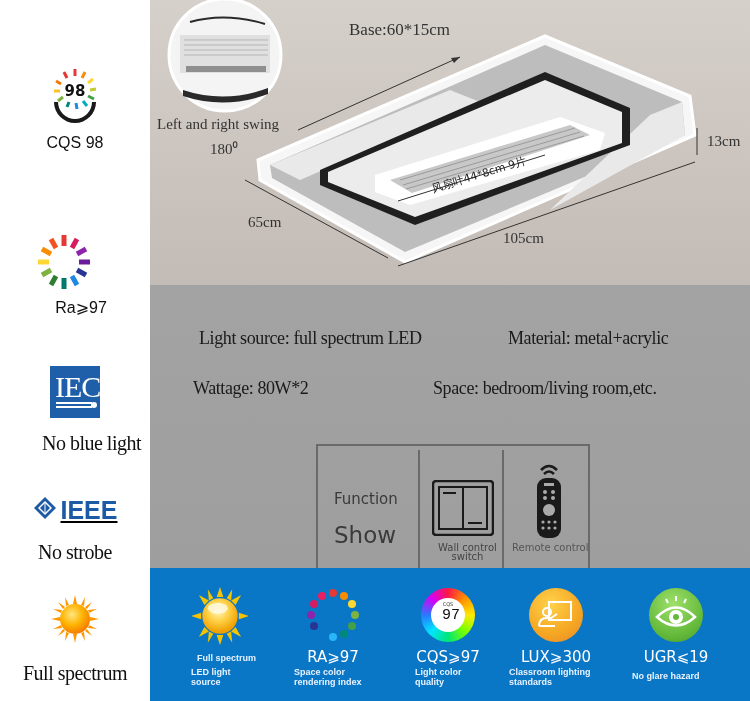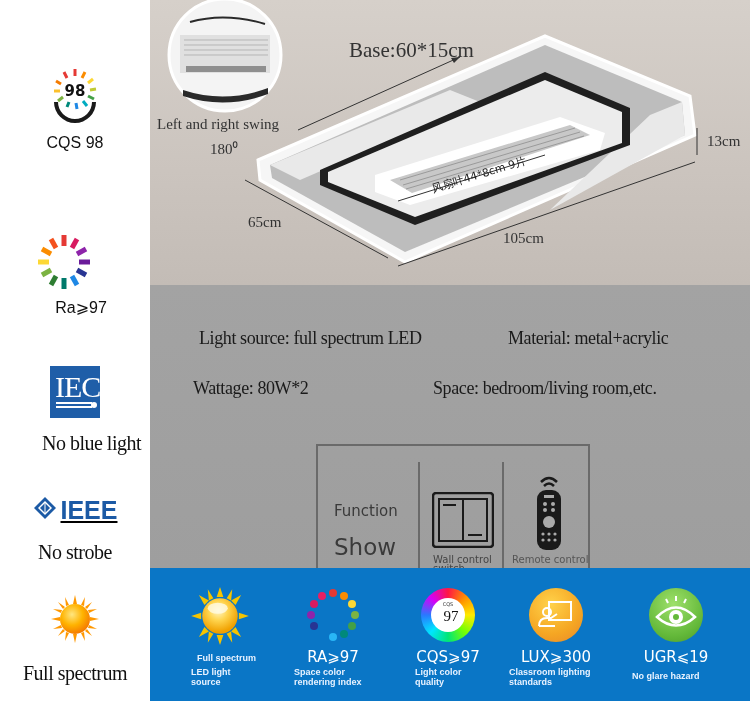--- a/index.html
+++ b/index.html
@@ -19,21 +19,21 @@
     background: linear-gradient(180deg, #a3a3a3 0%, #9e9e9e 100%); }
   .feature-bar { position: absolute; left: 150px; top: 568px; width: 600px; height: 133px; background: #0a76c6; }
 
   .dim-text { position: absolute; font-family: "Liberation Serif", serif; color: #333; font-size: 15px; }
 
   .spec-text { position: absolute; font-family: "Liberation Serif", serif; font-size: 18px; color: #1a1a1a; letter-spacing: -0.4px; }
 
   
   .func-box { position: absolute; left: 316px; top: 444px; width: 274px; height: 124px;
     border: 2px solid #6a6a6a; border-bottom: none; }
-  .func-cell { position: absolute; top: 16px; height: 124px; border-right: 2px solid #6a6a6a; }
+  .func-cell { position: absolute; top: 4px; height: 124px; border-right: 2px solid #6a6a6a; text-align: center; }
   .func-title { position: absolute; font-family: "DejaVu Sans", sans-serif; color: #3a3a3a; }
   .func-small { position: absolute; font-family: "DejaVu Sans", sans-serif; font-size: 10px; color: #444; line-height: 9px; }
 
   .feat { position: absolute; top: 0; width: 110px; height: 133px; text-align: center; }
   .feat-icon { position: absolute; top: 20px; left: 50%; transform: translateX(-50%); width: 54px; height: 54px; }
   .feat-value { position: absolute; top: 80px; width: 100%; font-family: "DejaVu Sans", sans-serif; font-size: 15px; color: #ffffff; text-align: center; }
   .feat-desc { position: absolute; top: 96px; font-family: "Liberation Sans", sans-serif; font-size: 9px; font-weight: bold; color: #e8f2ff; text-align: left; line-height: 10px; }
 </style>
 </head>
 <body>
@@ -171,21 +171,21 @@
       <line x1="34" y1="40" x2="118" y2="40"></line>
         <line x1="34" y1="45" x2="118" y2="45"></line>
       <line x1="34" y1="50" x2="118" y2="50"></line>
         <line x1="34" y1="55" x2="118" y2="55"></line>
     </g>
     <rect x="36" y="66" width="80" height="6" fill="#8f8f8f"></rect>
     <path d="M33 90 Q75 104 118 88 L118 94 Q75 110 33 96 Z" fill="#2a2a2a"></path>
     <path d="M40 22 Q75 12 115 24" stroke="#2a2a2a" stroke-width="2" fill="none"></path>
   </svg>
 
-  <div class="dim-text" style="left:199px;top:38px;font-size:21px;">Base:60*15cm</div>
+  <div class="dim-text" style="left:199px;top:20px;font-size:17px;">Base:60*15cm</div>
   <div class="dim-text" style="left:7px;top:116px;font-size:15px;">Left and right swing</div>
   <div class="dim-text" style="left:60px;top:138px;font-size:15px;">180⁰</div>
   <div class="dim-text" style="left:98px;top:214px;font-size:15px;">65cm</div>
   <div class="dim-text" style="left:353px;top:230px;font-size:15px;">105cm</div>
   <div class="dim-text" style="left:557px;top:133px;font-size:15px;">13cm</div>
   <div class="dim-text" style="left:280px;top:182px;font-family:'DejaVu Sans',sans-serif;font-size:11px;color:#222;transform:rotate(-17deg);transform-origin:left top;">风扇叶44*8cm 9片</div>
 </div>
 
 <div class="spec-area">
   <div class="spec-text" style="left:49px;top:43px;">Light source: full spectrum LED</div>
@@ -279,21 +279,21 @@
     </svg>
     <div class="feat-value">RA⩾97</div>
     <div class="feat-desc" style="left:16px;top:99px;width:100px;">Space color</div>
     <div class="feat-desc" style="left:16px;top:109px;width:100px;">rendering index</div>
   </div>
 
   <div class="feat" style="left:243px;">
     <div class="feat-icon" style="border-radius:50%;background:conic-gradient(#ff1744,#ff9100,#ffea00,#76ff03,#00e676,#00e5ff,#2979ff,#d500f9,#ff1744);">
       <div style="position:absolute;left:10px;top:10px;width:34px;height:34px;border-radius:50%;background:#fff;text-align:center;">
         <div style="font-family:'DejaVu Sans',sans-serif;font-size:5px;color:#333;margin-top:3px;">CQS</div>
-        <div style="font-family:Liberation Serif, serif;font-size:15px;color:#111;line-height:18px;margin-left:6px;">97</div>
+        <div style="font-family:Liberation Mono, monospace;font-size:15px;color:#111;line-height:18px;margin-left:6px;">97</div>
       </div>
     </div>
     <div class="feat-value">CQS⩾97</div>
     <div class="feat-desc" style="left:22px;top:99px;width:100px;">Light color</div>
     <div class="feat-desc" style="left:22px;top:109px;width:100px;">quality</div>
   </div>
 
   <div class="feat" style="left:351px;">
     <div class="feat-icon" style="border-radius:50%;background:radial-gradient(circle at 40% 30%,#ffd24a,#f5a623 60%,#e8862a);">
       <svg width="54" height="54" viewBox="0 0 54 54" style="position:absolute;left:0;top:0;">

